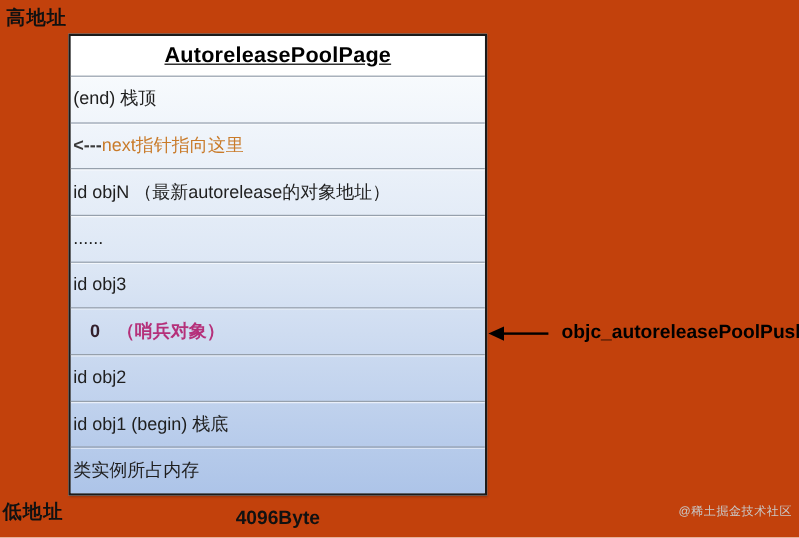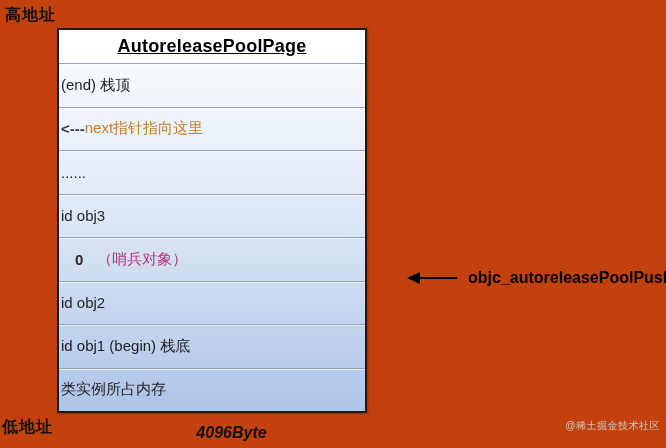--- a/index.html
+++ b/index.html
@@ -21,21 +21,21 @@
     font-weight:bold;
     color:#111;
     letter-spacing:1px;
   }
   .high-addr{left:5px;top:5px;}
   .low-addr{left:2px;top:417px;}
 
   .pool-table{
     position:absolute;
     left:57px;top:28px;
-    width:310px;height:385px;
+    width:349px;height:385px;
     border:2px solid var(--table-border);
     display:flex;flex-direction:column;
     background:#fff;
     box-shadow:1px 1px 2px rgba(0,0,0,0.25);
   }
   .pool-header{
     height:33px;flex:0 0 33px;
     background:#ffffff;
     display:flex;align-items:center;justify-content:center;
     font-size:18px;font-weight:bold;
@@ -56,21 +56,21 @@
     box-shadow:inset 0 1px 0 rgba(255,255,255,0.65);
     font-size:15px;
     color:var(--row-text);
     white-space:nowrap;
   }
   .row-prefix{margin-right:0;}
   .row-next .row-prefix{color:#3a3a3a;font-weight:bold;}
   .row-next .row-main{color:var(--orange);font-weight:normal;}
   .row-sentinel{padding-left:16px;}
   .row-sentinel .row-prefix{color:#33202c;font-weight:bold;margin-right:14px;}
-  .row-sentinel .row-main{color:var(--magenta);font-weight:normal;}
+  .row-sentinel .row-main{color:var(--magenta);font-weight:bold;}
 
   .annotation{
     position:absolute;
     left:407px;top:267px;
     height:22px;
     display:flex;align-items:center;
   }
   .arrow-head{
     width:0;height:0;
     border-top:6px solid transparent;
@@ -83,21 +83,21 @@
   .annotation-label{
     margin-left:11px;
     font-size:16px;font-weight:bold;color:#000;
     white-space:nowrap;
   }
 
   .byte-size{
     position:absolute;
     left:57px;top:424px;width:349px;
     text-align:center;
-    font-size:16px;font-weight:bold;color:#111;font-style:italic;
+    font-size:16px;font-weight:bold;color:#111;
   }
   .watermark{
     position:absolute;
     right:6px;top:419px;
     font-size:10px;
     color:#c9c9c9;
     letter-spacing:.5px;
   }
 </style>
 </head>
@@ -109,20 +109,23 @@
 
   <div class="pool-table">
     <div class="pool-header">AutoreleasePoolPage</div>
     <div class="pool-rows">
         <div class="row row-plain">
           <span class="row-main">(end) 栈顶</span>
         </div>
         <div class="row row-next">
           <span class="row-prefix">&lt;---</span>
           <span class="row-main">next指针指向这里</span>
+        </div>
+        <div class="row row-plain">
+          <span class="row-main">id objN （最新autorelease的对象地址）</span>
         </div>
         <div class="row row-plain">
           <span class="row-main">......</span>
         </div>
         <div class="row row-plain">
           <span class="row-main">id obj3</span>
         </div>
         <div class="row row-sentinel">
           <span class="row-prefix">0</span>
           <span class="row-main">（哨兵对象）</span>

